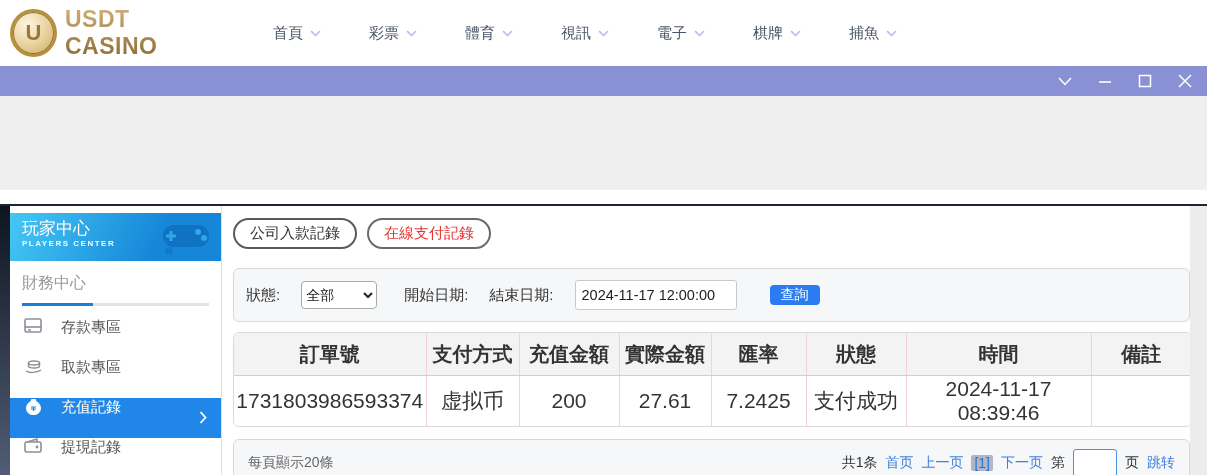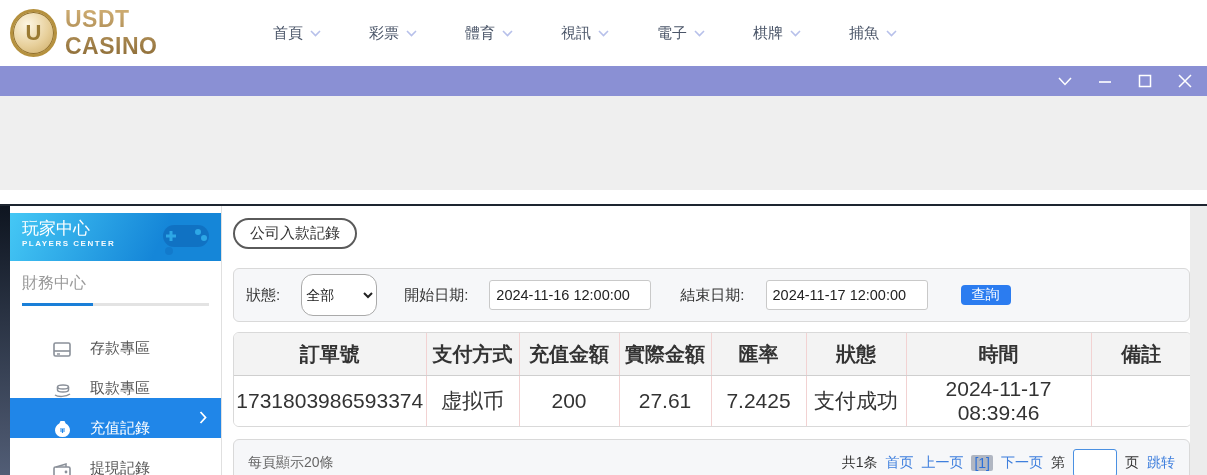--- a/index.html
+++ b/index.html
@@ -48,42 +48,42 @@
     position:relative;height:48px;margin:0;padding:6px 0 0 12px;box-sizing:border-box;
     background:linear-gradient(115deg,#45c8f5,#1586d8 70%);color:#fff;overflow:hidden;
   }
   .sb-title{font-size:17px;line-height:20px;}
   .sb-sub{font-size:8px;letter-spacing:1.5px;font-weight:bold;opacity:.95;}
   .sb-gamepad{position:absolute;right:6px;top:4px;opacity:.5;}
   .sb-section{margin:12px 12px 0 12px;}
   .sb-section-title{font-size:16px;color:#9a9a9a;}
   .sb-underline{margin-top:9px;height:3px;background:linear-gradient(to right,#1a7fd8 0 38%,#e3e3e3 38% 100%);}
   .sb-menu{list-style:none;margin:12px 0 0 0;padding:0;}
-  .sb-item{height:40px;display:flex;align-items:flex-end;padding-left:42px;cursor:pointer;position:relative;}
+  .sb-item{height:40px;display:flex;align-items:flex-start;padding-left:13px;cursor:pointer;position:relative;}
   .sb-item .sb-icn{width:20px;display:flex;justify-content:center;}
   .sb-item span.lbl{margin-left:18px;font-size:15px;color:#555;}
   .sb-item.active{background:#2086e8;}
   .sb-item.active span.lbl{color:#fff;}
   .sb-item .chev{position:absolute;right:14px;top:13px;}
   
   .main{width:968px;background:#ffffff;padding:12px 0 0 11px;box-sizing:border-box;}
   .tabs{display:flex;gap:10px;}
   .tab{
     border:2px solid #5a5a5a;border-radius:16px;background:#fff;
     padding:4px 15px;font-size:15px;color:#333;cursor:pointer;font-family:Liberation Sans, sans-serif;
   }
   .tab.active{color:#e53333;border-color:#6a6a6a;}
   .filterbox{
     margin-top:19px;width:957px;height:54px;box-sizing:border-box;
     border:1px solid #d9d9d9;border-radius:6px;background:#f6f7f9;
     display:flex;align-items:center;padding-left:12px;gap:21px;
   }
   .flabel{font-size:15px;color:#333;}
   .fselect{
-    width:76px;height:42px;font-size:14px;color:#222;border:1px solid #aaa;border-radius:12px;
+    width:76px;height:28px;font-size:14px;color:#222;border:1px solid #aaa;border-radius:4px;
     background:#fff;font-family:inherit;margin-right:6px;
   }
   .finput{
     width:148px;height:28px;border:1px solid #c9c9c9;border-radius:3px;font-size:14.5px;color:#222;
     padding:0 6px;font-family:inherit;margin-right:8px;background:#fff;
   }
   .fbtn{
     margin-left:4px;width:50px;height:20px;background:#2b7cf0;color:#fff;border:none;border-radius:4px;
     font-size:14px;cursor:pointer;font-family:Liberation Mono, monospace;
   }
@@ -259,29 +259,29 @@
       <li class="sb-item">
 
         <span class="lbl">資金記錄</span>
       </li>
     </ul>
   </aside>
 
   <div class="main">
     <div class="tabs">
       <button class="tab">公司入款記錄</button>
+      <button class="tab active">在線支付記錄</button>
     </div>
 
     <div class="filterbox">
       <span class="flabel">狀態:</span>
       <select class="fselect">
         <option>全部</option>
       </select>
       <span class="flabel">開始日期:</span>
-      <input class="finput" type="text" value="2024-11-16 12:00:00" style="">
       <span class="flabel">結束日期:</span>
       <input class="finput" type="text" value="2024-11-17 12:00:00" style="">
       <button class="fbtn">查詢</button>
     </div>
 
     <div class="tablebox">
       <table>
         <colgroup>
           <col style="width:192px">
             <col style="width:93px">

